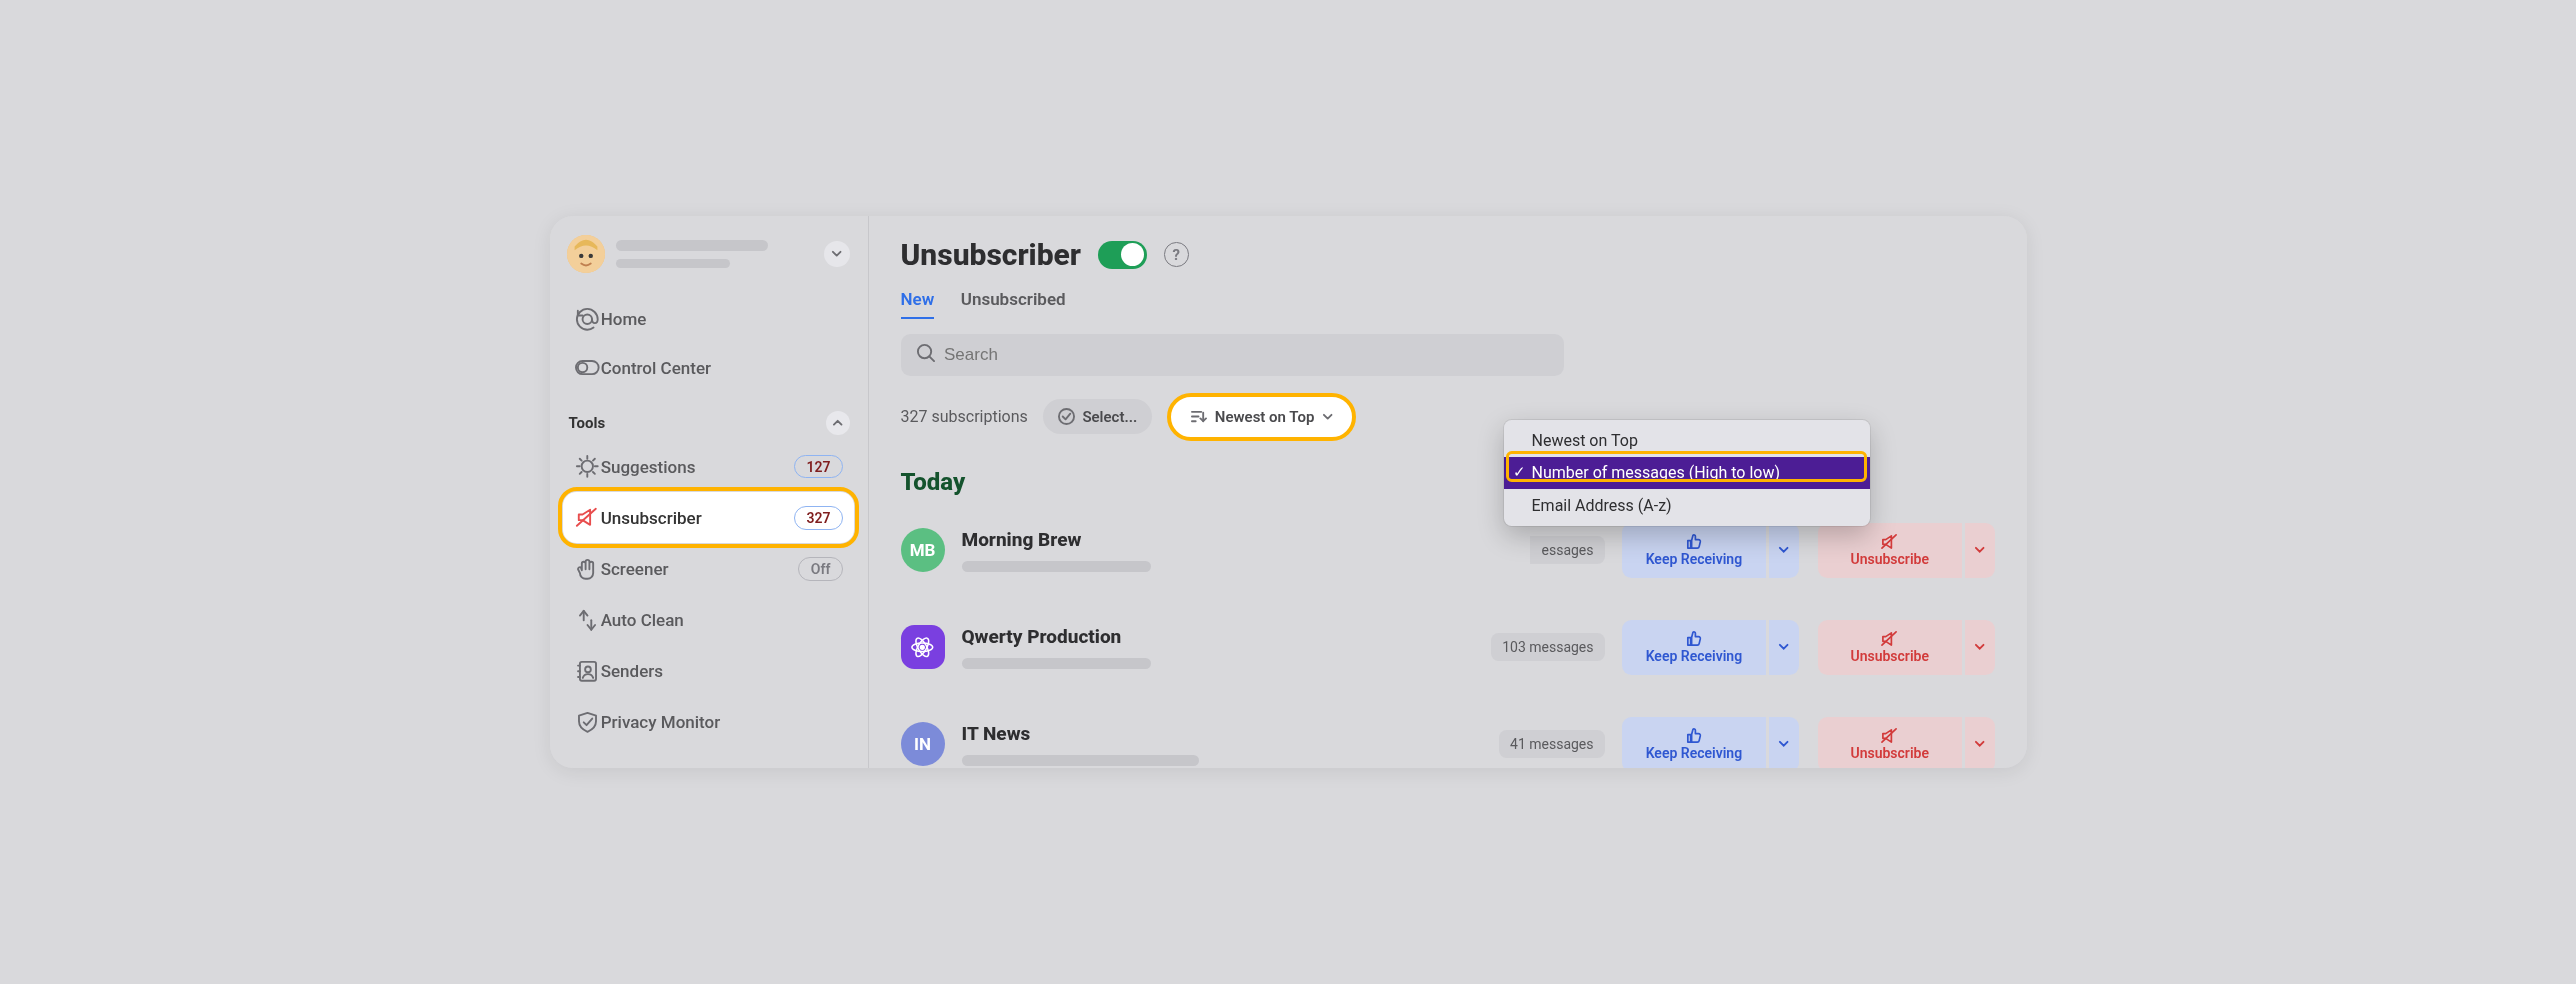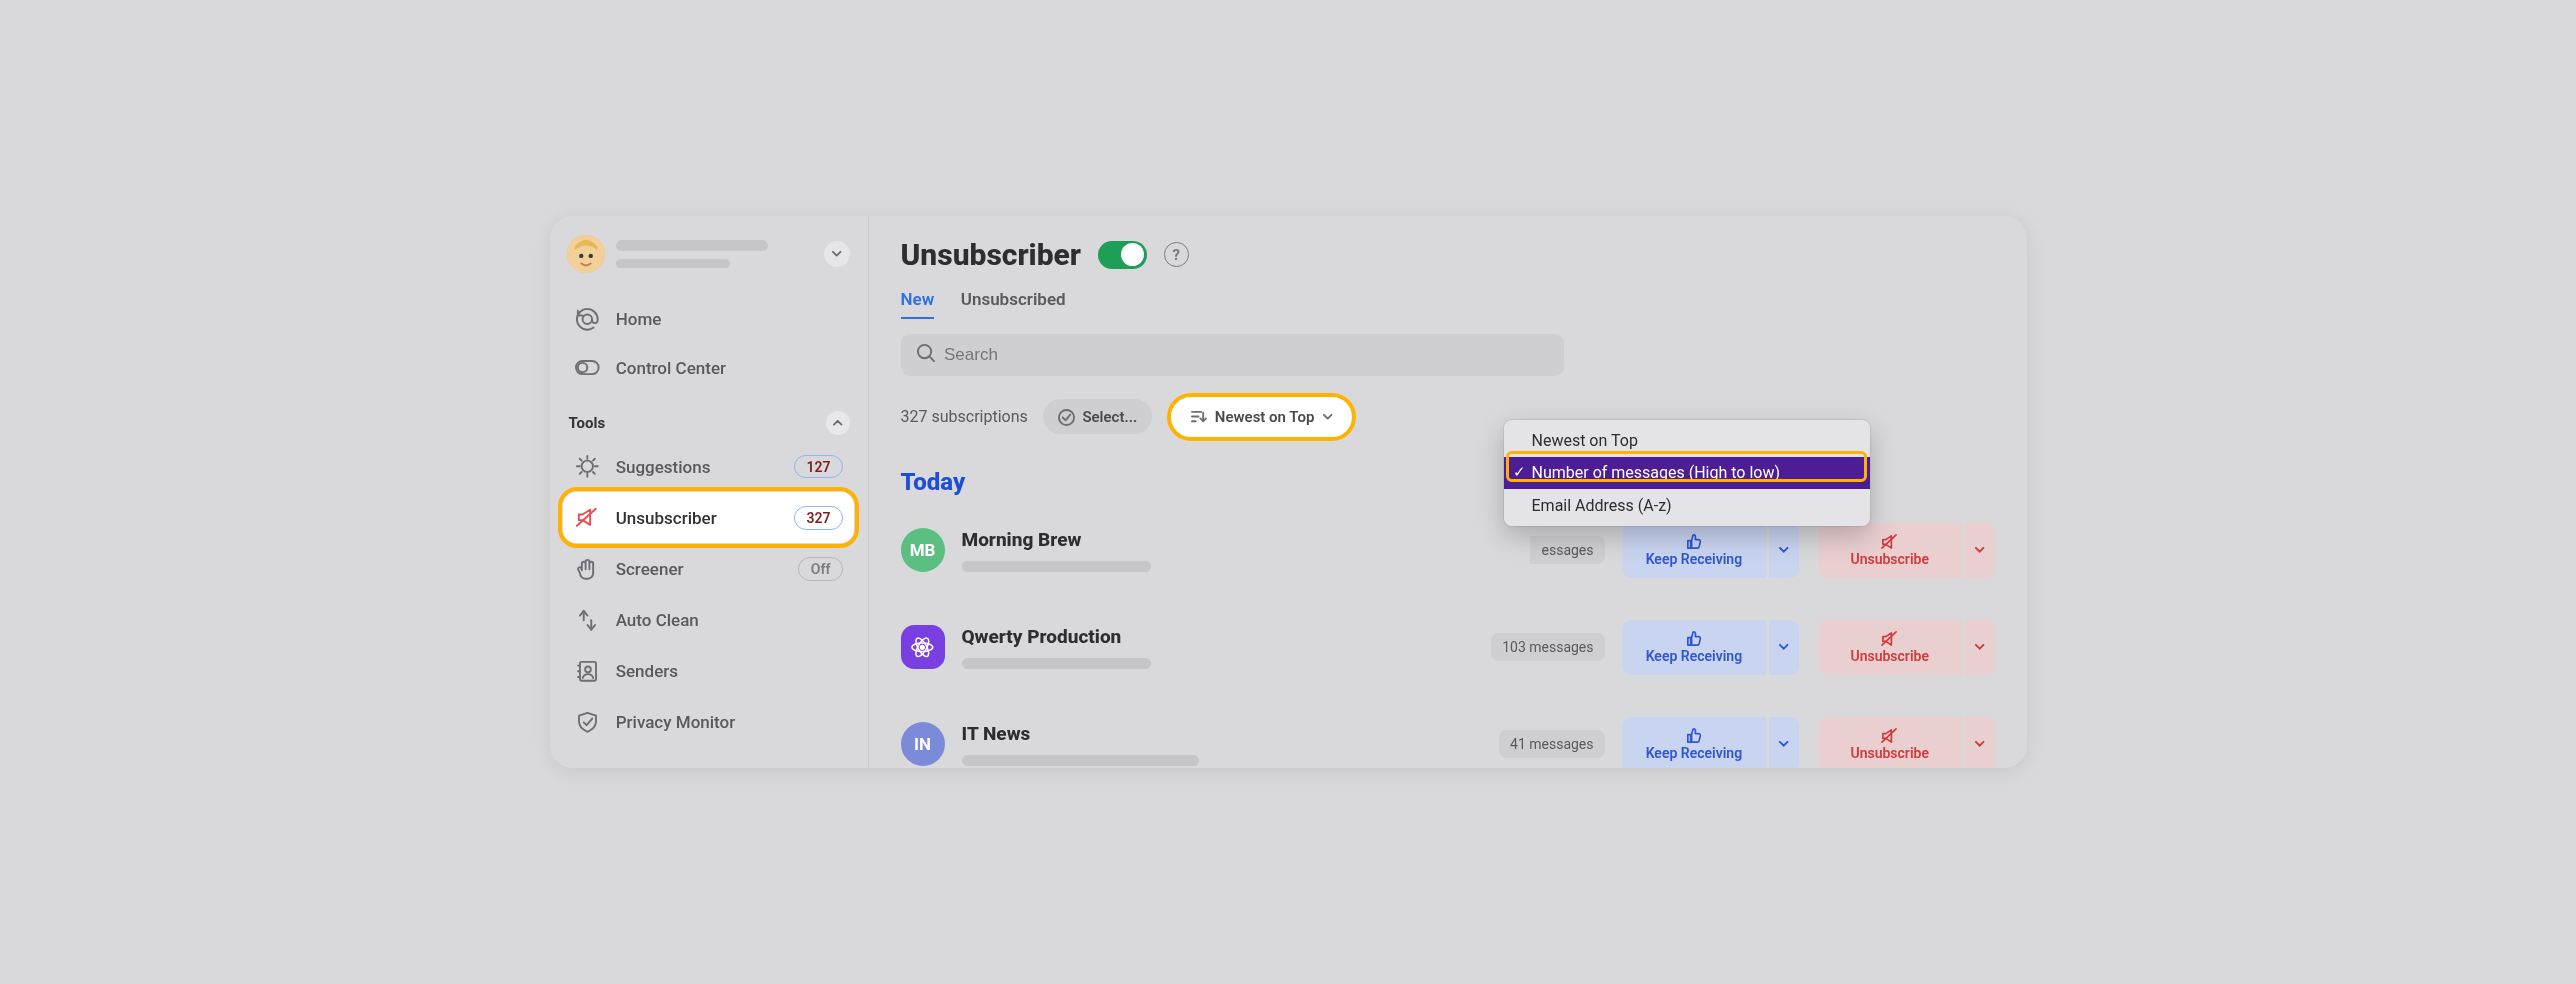--- a/index.html
+++ b/index.html
@@ -48,21 +48,21 @@
   .ph-line { background:#c6c6ca; border-radius:5.7px; height:11.4px; }
   .ph-line.w1 { width:152px; }
   .ph-line.w2 { width:114px; height:9.5px; }
   .user-caret {
     margin-left:auto;
     width:26.5px; height:26.5px; border-radius:50%; background:#e6e6ea;
     display:flex; align-items:center; justify-content:center;
   }
 
   .nav-item {
-    display:flex; align-items:center; gap:15px;
+    display:flex; align-items:center; 
     padding:13.3px 11.4px; border-radius:13.3px;
     color:#5a5a5d; font-size:17px; font-weight:500;
     cursor:pointer;
   }
   .nav-item .icon-slot { width:26.5px; display:flex; justify-content:center; }
   .section-header {
     display:flex; align-items:center; justify-content:space-between;
     padding:19px 3.8px 5.7px 5.7px;
     color:#333; font-size:15px; font-weight:700;
   }
@@ -127,37 +127,37 @@
   .search-bar input{
     border:none; background:transparent; outline:none;
     font-size:17px; color:#5a5a5d; width:100%;
   }
 
   .toolbar-row {
     margin-top:17px; display:flex; align-items:center; gap:15px;
   }
   .sub-count { font-size:16px; color:#5a5a5d; }
   .chip {
-    display:flex; align-items:flex-end; gap:7.6px;
+    display:flex; align-items:center; gap:7.6px;
     background:#cfcfd3; border-radius:946px; padding:8.5px 15px;
     font-size:15px; color:#4a4a4d; font-weight:600;
     white-space:nowrap;
   }
   .sort-chip-wrap {
     position:relative; padding:5.7px; border:4.7px solid #ffb300;
     border-radius:946px; background:#fff;
   }
   .sort-chip {
     display:flex; align-items:center; gap:7.6px;
     background:#fff; border-radius:946px; padding:5.7px 13.3px;
     font-size:15px; color:#4a4a4d; font-weight:600;
   }
 
   .group-title {
-    margin-top:26.5px; font-size:24px; font-weight:800; color:#1d4ed8;
+    margin-top:26.5px; font-size:24px; font-weight:800; color:#14532d;
   }
 
   .list { margin-top:5.7px; }
   .row {
     display:flex; align-items:center; gap:17px;
     padding:21px 0;
   }
   .row + .row { border-top:0; }
   .row-avatar {
     width:44px; height:44px; border-radius:13.3px;

